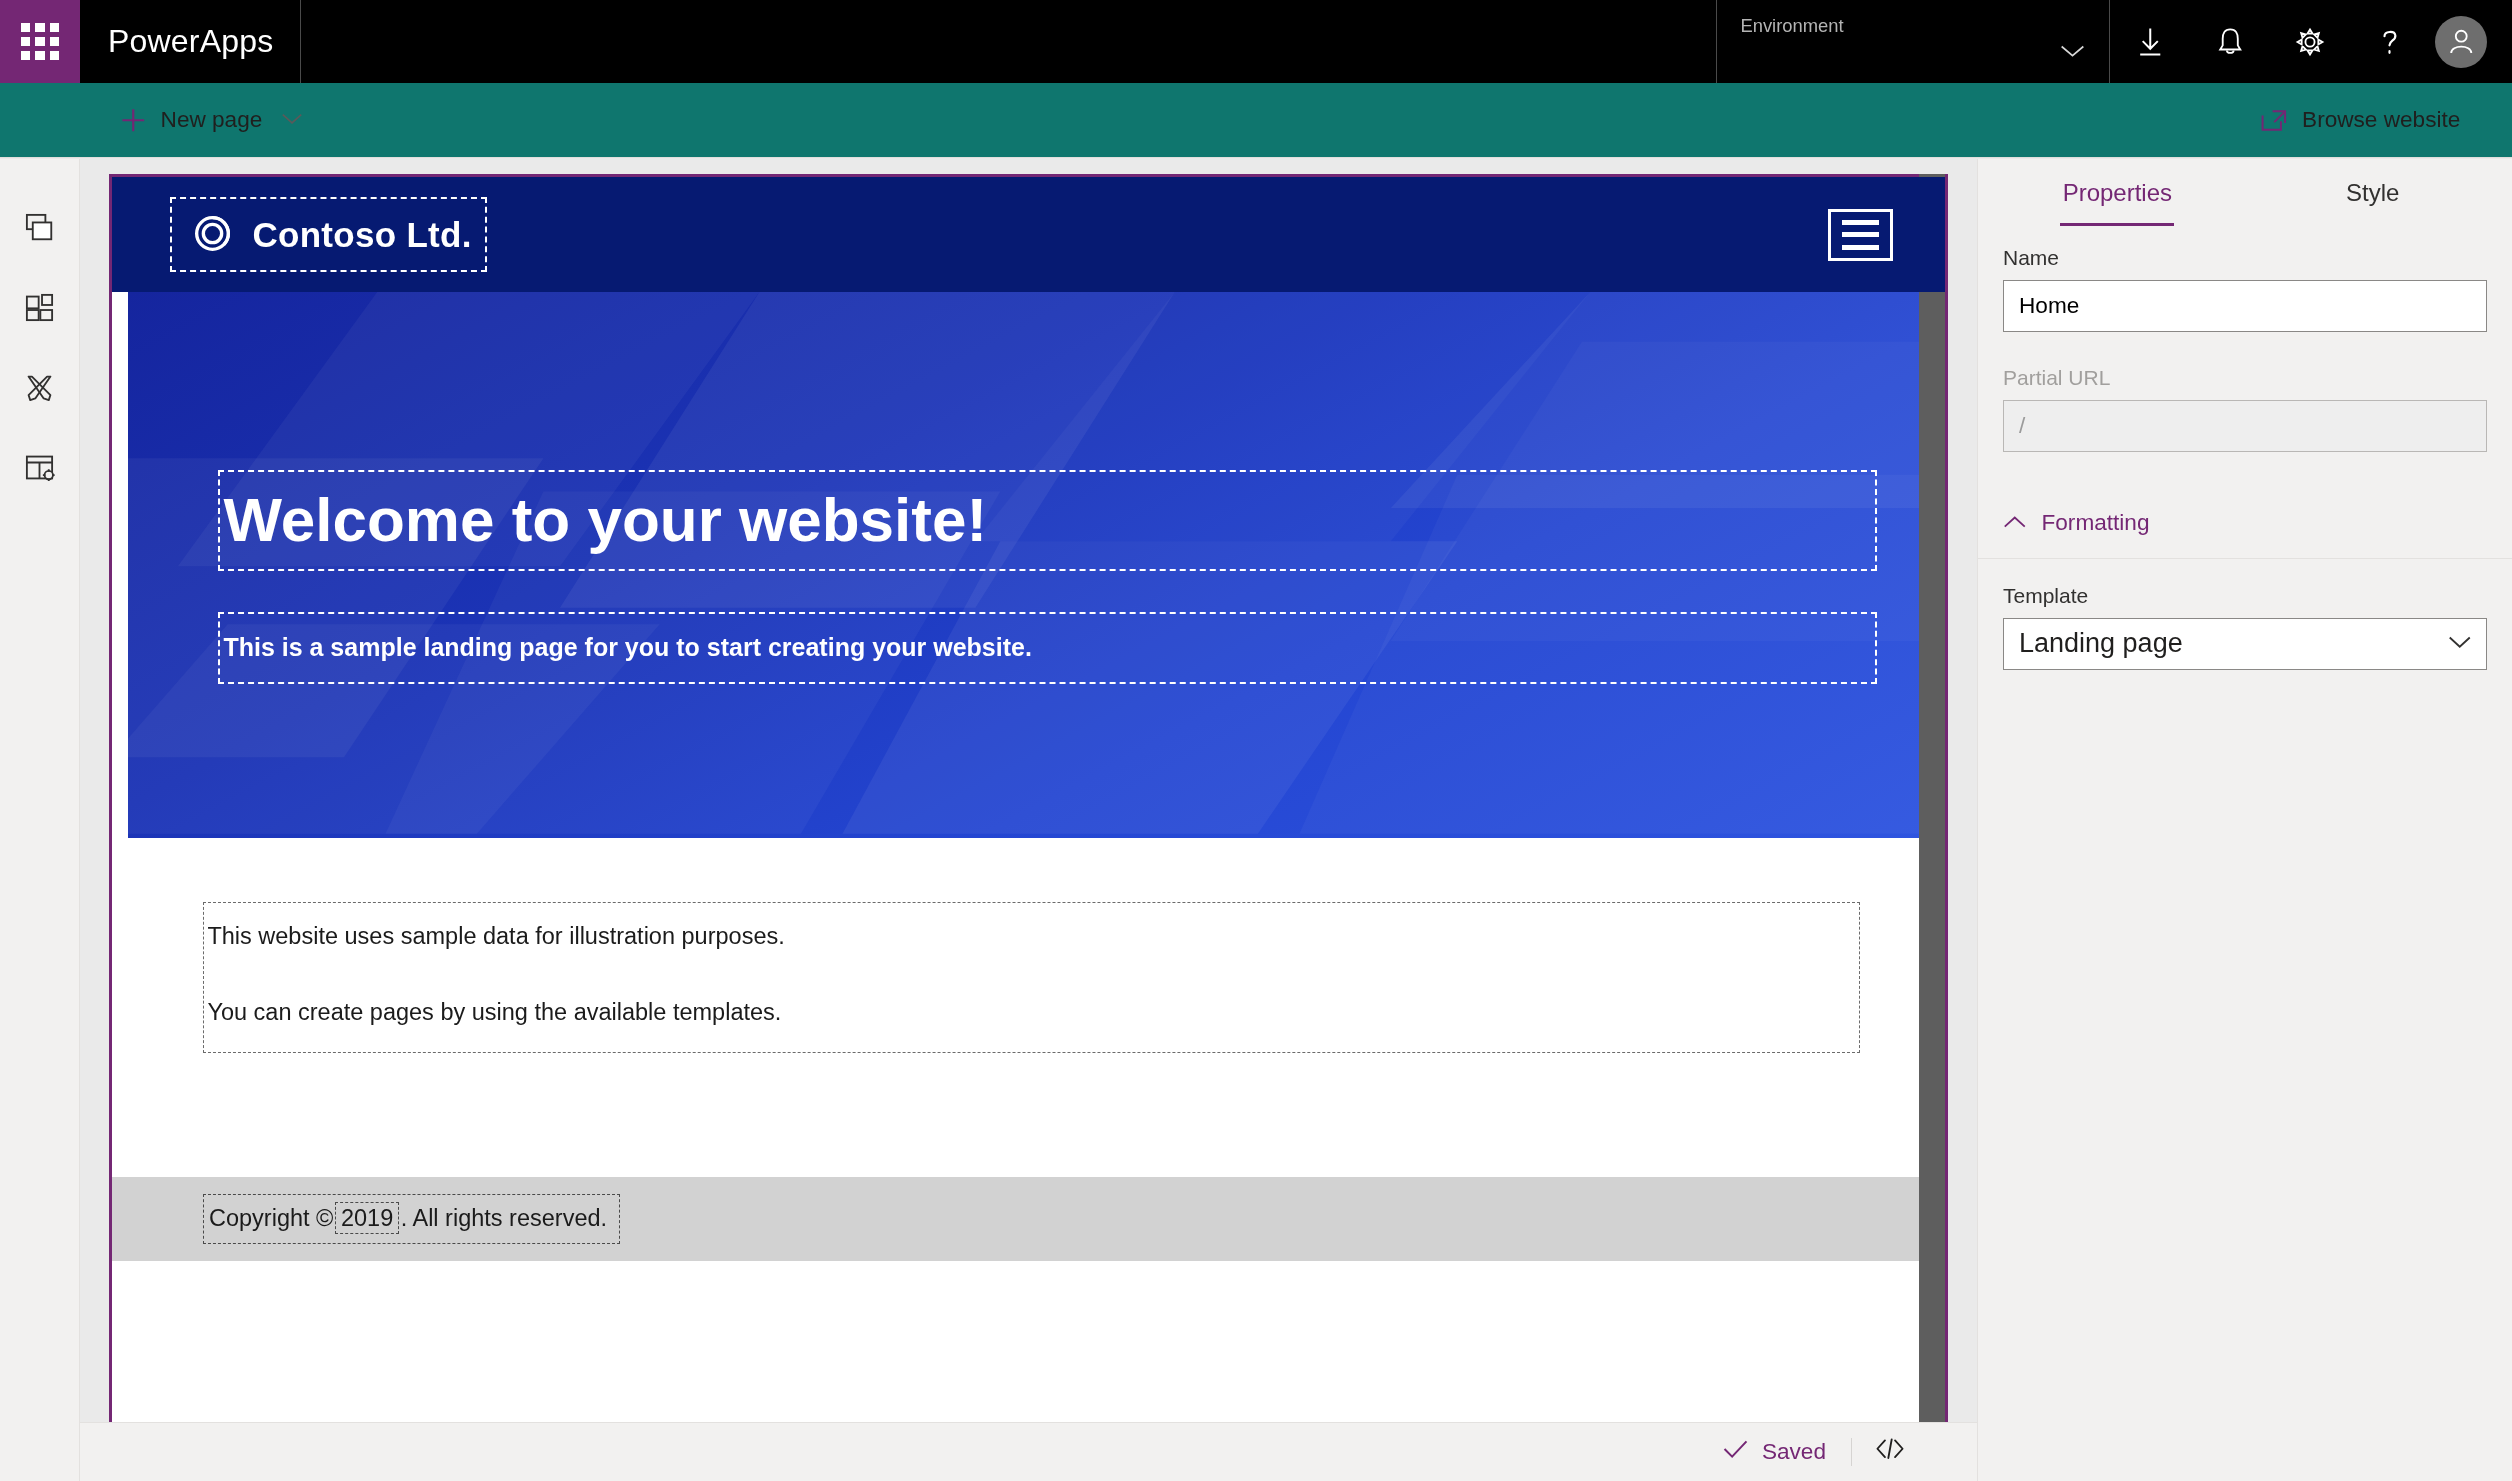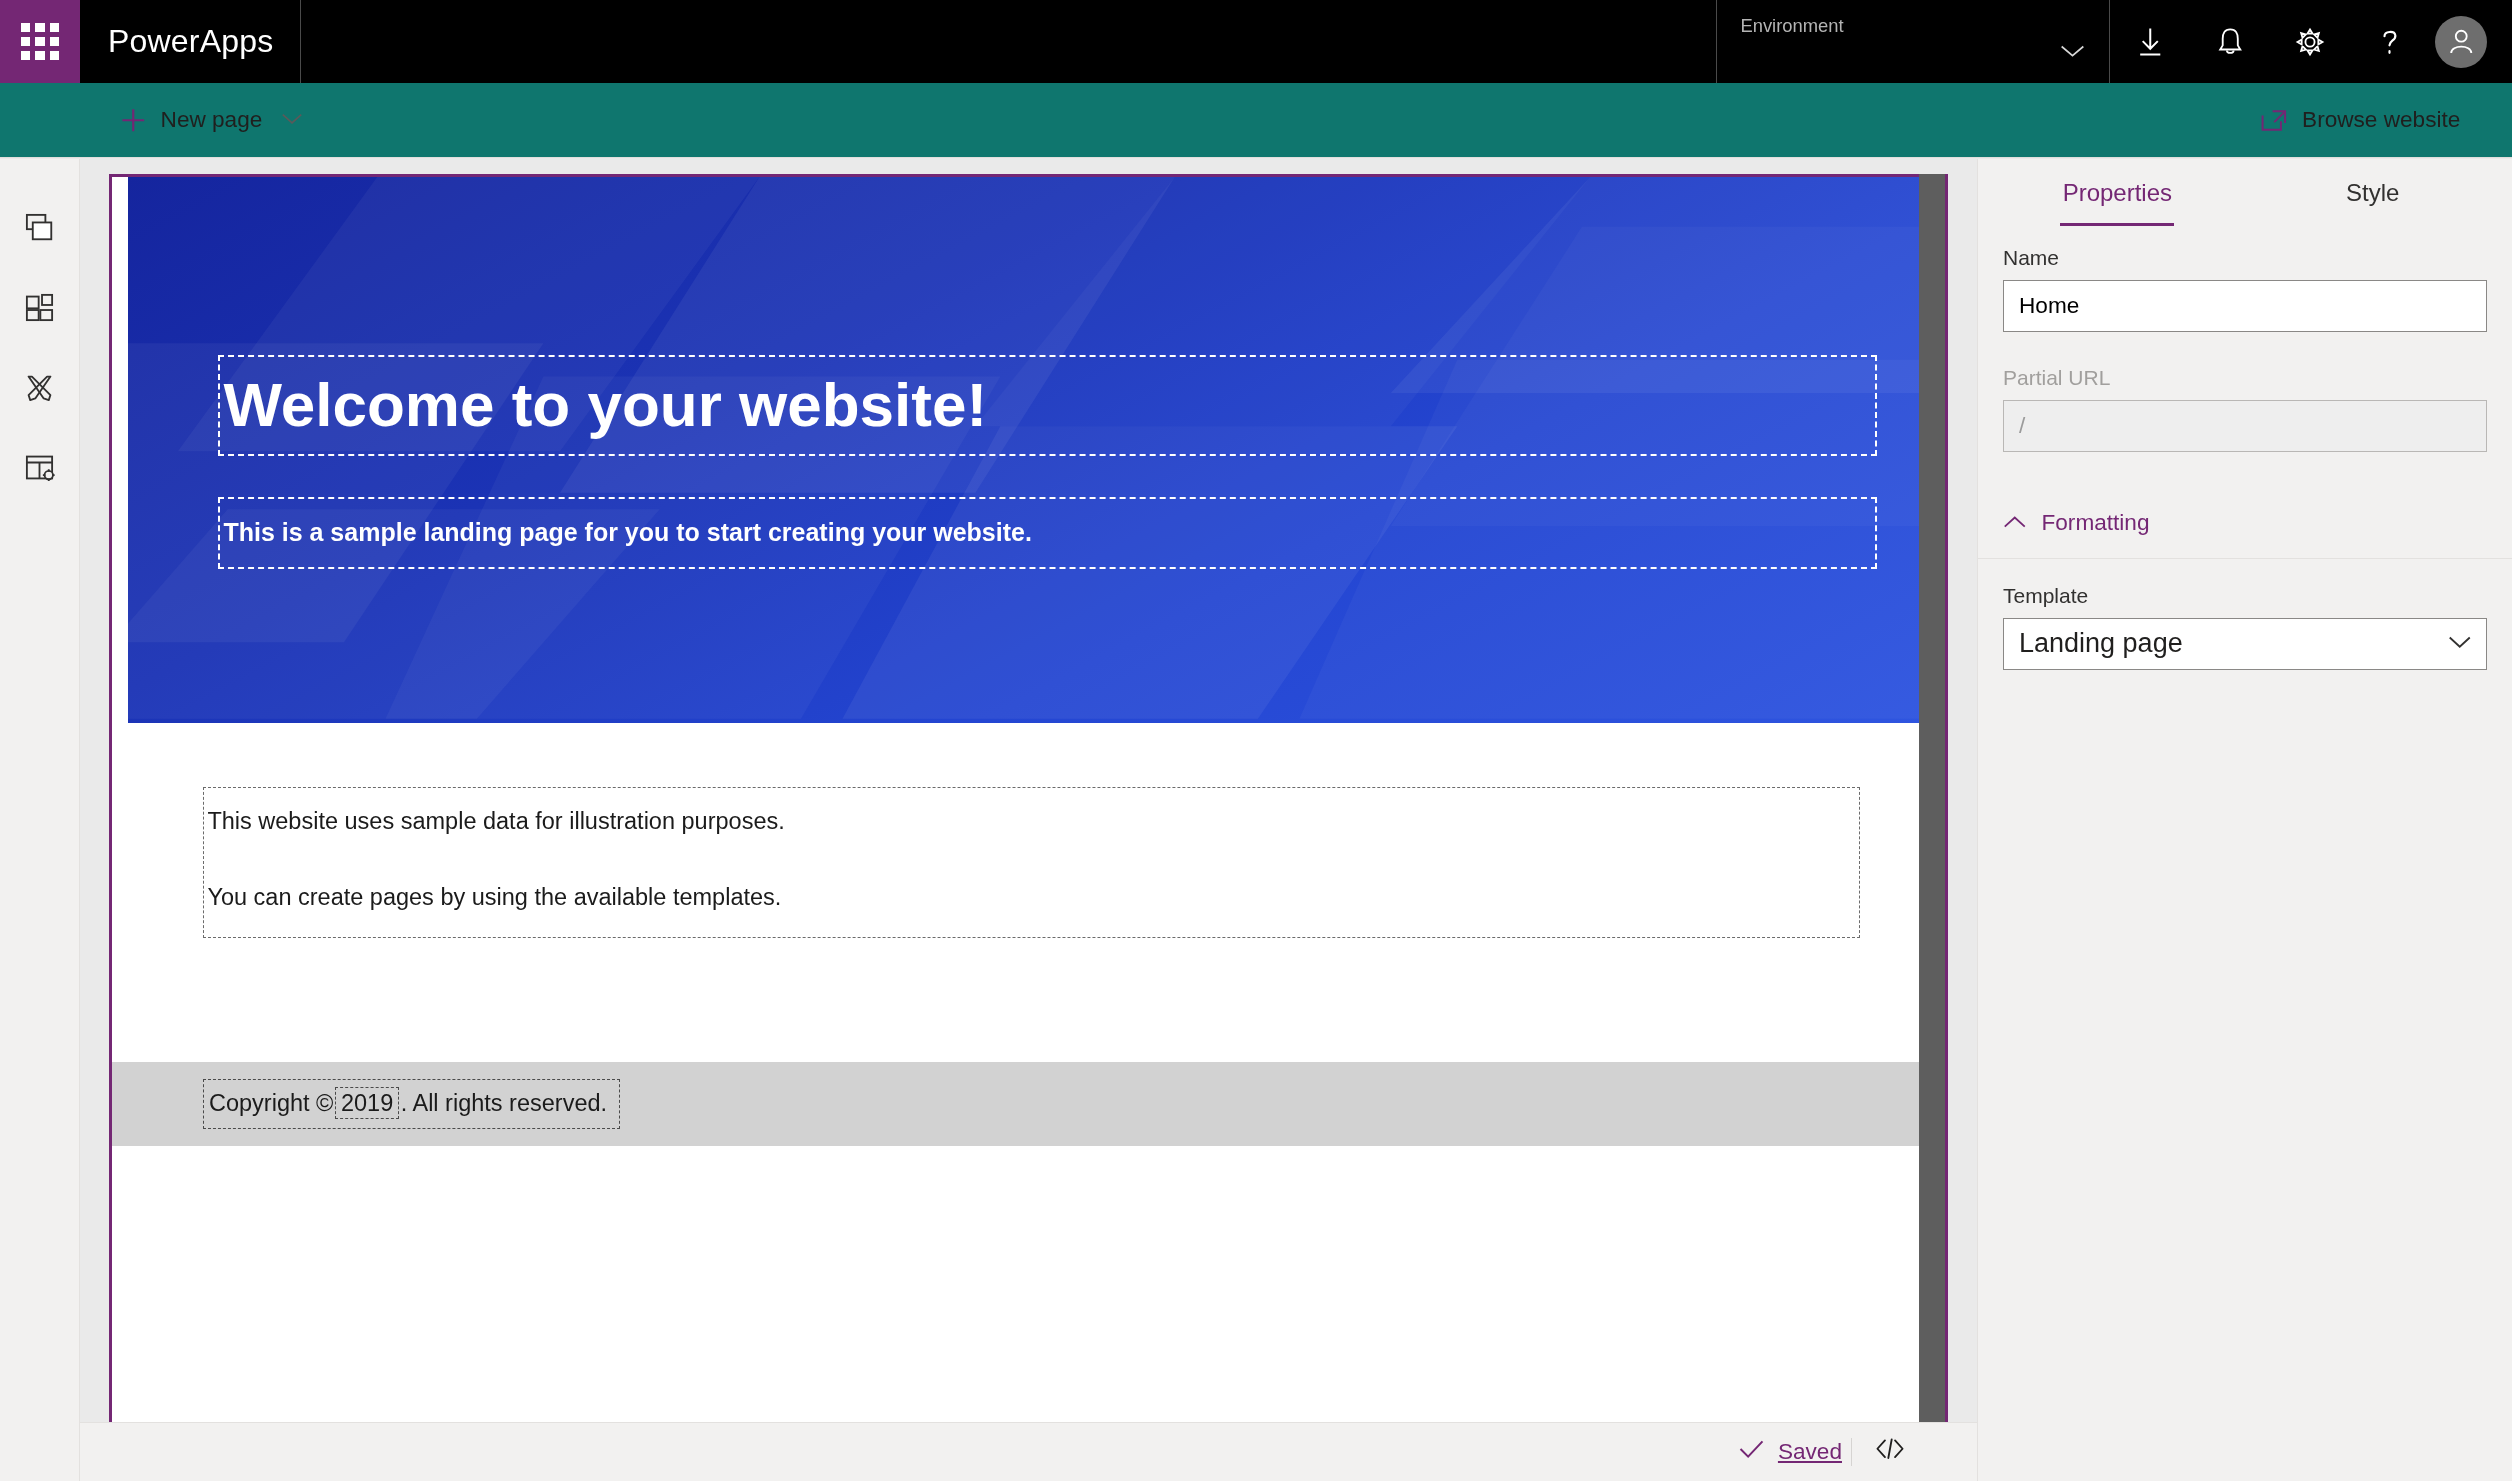--- a/index.html
+++ b/index.html
@@ -268,24 +268,23 @@
     position: absolute; bottom: 0; left: 80px;
     width: 1897px; height: 59px;
     background: #f2f1f0;
     border-top: 0.8px solid #e3e1df;
     display: flex; align-items: center; justify-content: flex-end;
     padding-right: 50px;
   }
   .saved-chip {
     display: flex; align-items: center; gap: 13.4px;
     color: #742774; font-size: 22.6px;
-    padding-right: 9px;
+    padding-right: 25px;
     border-right: 1.7px solid #d6d4d2;
     cursor: pointer;
-    text-decoration: underline;
   }
   .code-btn {
     display: flex; align-items: center; justify-content: center;
     width: 75px; height: 59px; color: #201f1e; font-size: 25px;
     cursor: pointer;
   }
 </style>
 </head>
 <body>
 
@@ -422,20 +421,39 @@
           </g>
         </svg>
     </span>
   </div>
 </div>
 
 <div class="canvas-area">
   <div class="canvas-frame">
     <div class="site-scroll">
 
+      <div class="site-header">
+        <div class="logo-box">
+          <span>
+            <svg width="45" height="45" viewBox="0 0 54 54">
+              <g fill="none" stroke="#ffffff" stroke-width="4">
+                <circle cx="27" cy="27" r="19"></circle>
+                <path d="M27 8 A19 19 0 0 1 41 40" stroke-width="4"></path>
+                <circle cx="27" cy="27" r="11"></circle>
+              </g>
+            </svg>
+          </span>
+          <span class="logo-text">Contoso Ltd.</span>
+        </div>
+        <div class="ham-btn">
+          <i></i>
+            <i></i>
+            <i></i>
+        </div>
+      </div>
 
       <div class="site-hero">
         <svg class="hero-shapes" viewBox="0 0 2187 652" preserveAspectRatio="none">
           <g fill="#ffffff">
             <polygon points="300,0 760,0 520,330 60,330" opacity="0.045"></polygon>
             <polygon points="760,0 1260,0 1020,380 520,380" opacity="0.06"></polygon>
             <polygon points="1260,0 1760,0 1520,300 1020,300" opacity="0.035"></polygon>
             <polygon points="1760,0 2187,0 2187,260 1520,260" opacity="0.055"></polygon>
             <polygon points="0,200 500,200 260,560 -240,560" opacity="0.05"></polygon>
             <polygon points="500,240 1050,240 810,652 310,652" opacity="0.04"></polygon>

